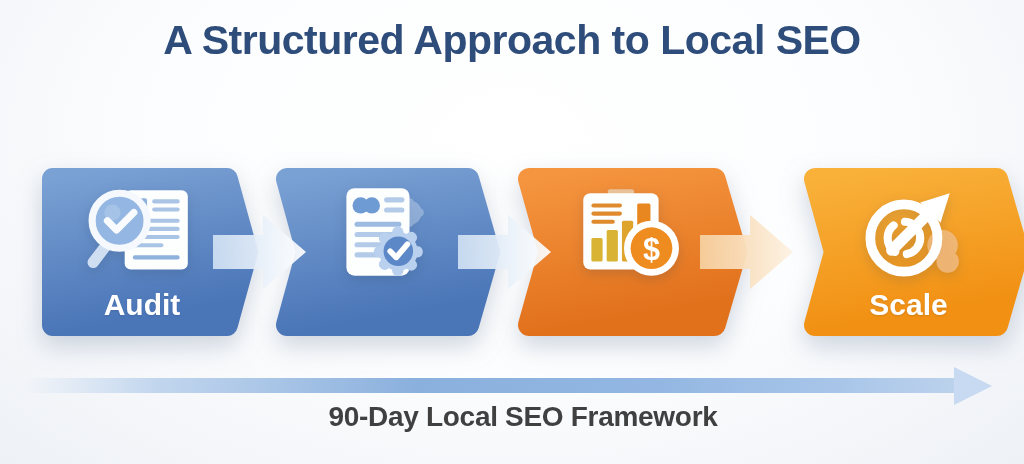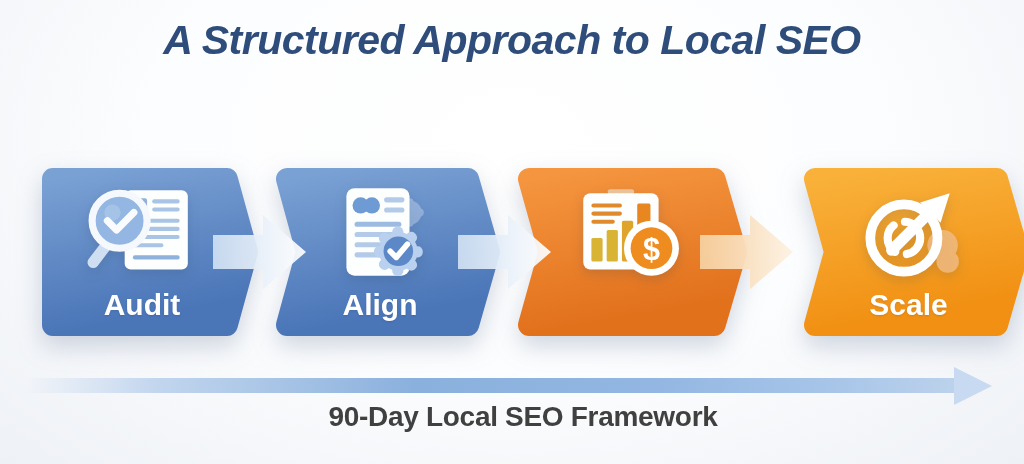--- a/index.html
+++ b/index.html
@@ -7,21 +7,20 @@
     width:1024px;height:464px;overflow:hidden;
     font-family:"Liberation Sans", sans-serif;
     background:radial-gradient(ellipse at 50% 30%, #ffffff 0%, #fcfdfe 50%, #eef1f6 100%);
     position:relative;
   }
   .page-title{
     position:absolute;top:17px;left:0;width:100%;
     text-align:center;
     font-size:41px;font-weight:600;letter-spacing:-0.5px;
     color:#2e4d7b;
-    font-style:italic;
   }
   .flow-row{position:absolute;left:0;top:0;width:1024px;height:464px;}
   .step{position:absolute;top:168px;height:168px;}
   .step svg.step-shape{
     position:absolute;inset:0;width:100%;height:100%;
     filter:drop-shadow(0 10px 12px rgba(90,110,145,0.28));
   }
   .step-content{
     position:absolute;inset:0;
     display:flex;flex-direction:column;align-items:center;
@@ -123,21 +122,20 @@
             <rect x="49" y="61" width="48" height="11" rx="5" fill="#b9d0ee" transform="rotate(0 73 66)"></rect>
             <rect x="49" y="61" width="48" height="11" rx="5" fill="#b9d0ee" transform="rotate(45 73 66)"></rect>
             <rect x="49" y="61" width="48" height="11" rx="5" fill="#b9d0ee" transform="rotate(90 73 66)"></rect>
             <rect x="49" y="61" width="48" height="11" rx="5" fill="#b9d0ee" transform="rotate(135 73 66)"></rect>
             <circle cx="73" cy="66" r="19" fill="#b9d0ee"></circle>
             <circle cx="73" cy="66" r="14.5" fill="#5c88c8"></circle>
             <polyline points="65,66 71,72 82,59" fill="none" stroke="#ffffff" stroke-width="5.5" stroke-linecap="round" stroke-linejoin="round"></polyline>
           </g>
         </svg>
       </div>
-      <div class="step-label">Align</div>
     </div>
   </div>
 
   <div class="step" style="left:518px;width:229px;">
     <svg class="step-shape" viewBox="0 0 225 168" preserveAspectRatio="none">
       <defs>
         <linearGradient id="gOrange" x1="0" y1="0" x2="0.25" y2="1">
           <stop offset="0" stop-color="#f5953f"></stop>
             <stop offset="1" stop-color="#e2711c"></stop>
         </linearGradient>

